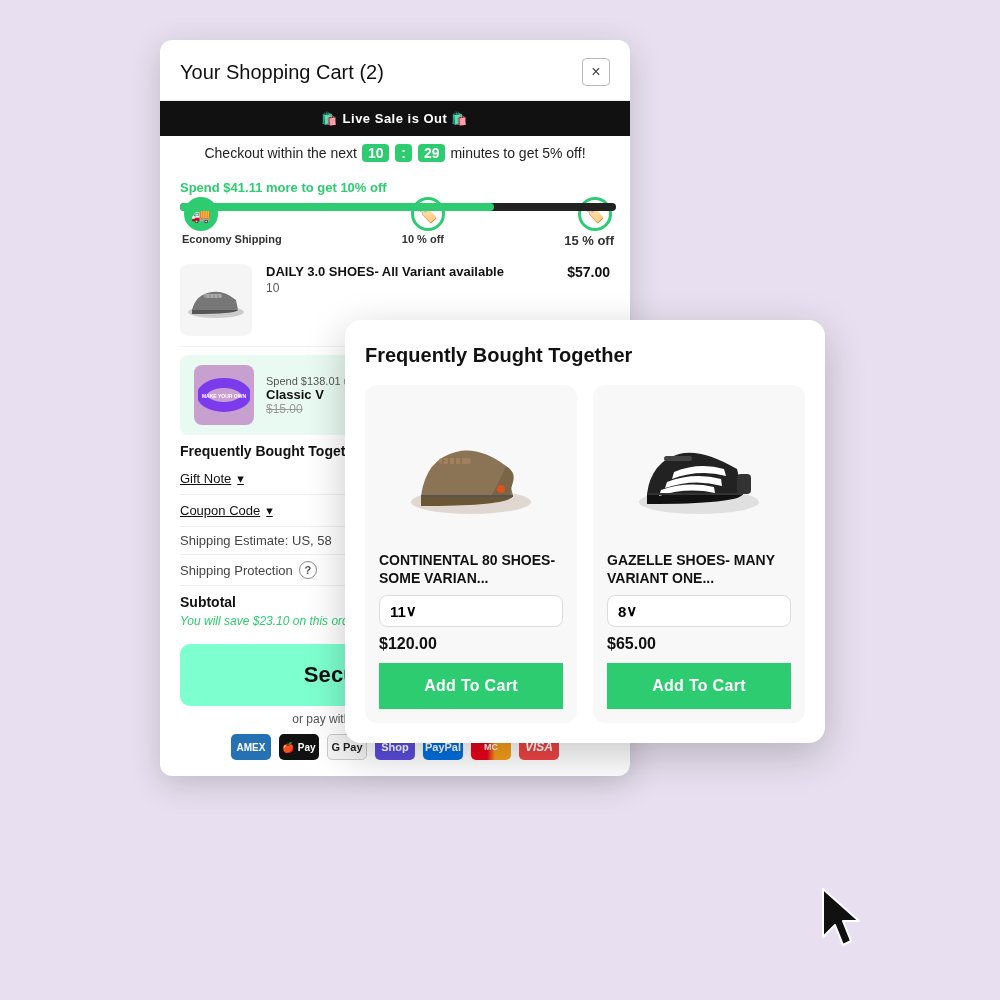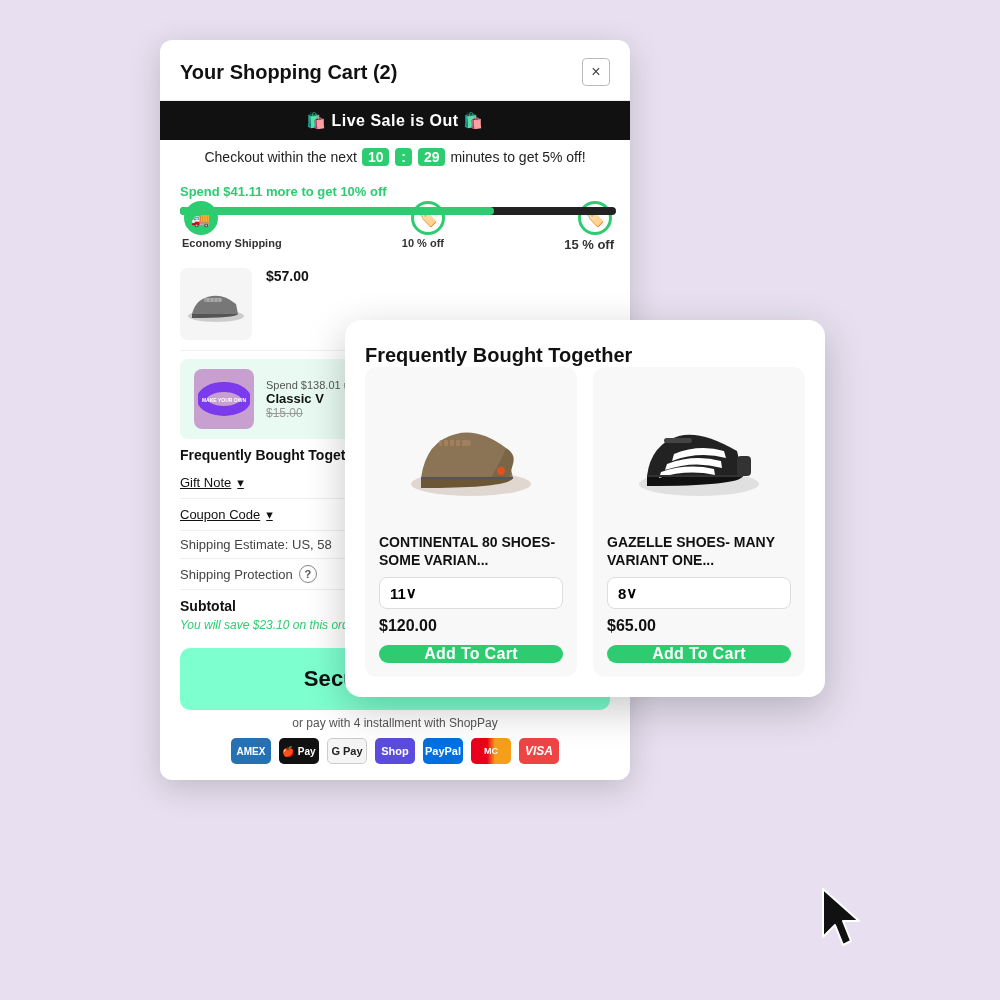--- a/index.html
+++ b/index.html
@@ -26,40 +26,40 @@
 
     .cart-header {
       display: flex;
       align-items: center;
       justify-content: space-between;
       padding: 18px 20px 14px 20px;
       border-bottom: 1px solid #eee;
     }
     .cart-title {
       font-size: 20px;
-      font-weight: 700;
+      font-weight: 400;
       color: #111;
     }
     .cart-close {
       width: 28px; height: 28px;
       border: 1.5px solid #bbb;
       border-radius: 4px;
       background: #fff;
       cursor: pointer;
       font-size: 16px;
       display: flex; align-items: center; justify-content: center;
       color: #444;
     }
 
     .live-sale-banner {
       background: #111;
       color: #fff;
       text-align: center;
       padding: 10px 0;
-      font-size: 16px;
+      font-size: 13px;
       font-weight: 600;
       letter-spacing: 0.5px;
     }
 
     .countdown-bar {
       text-align: center;
       padding: 8px 10px;
       font-size: 14px;
       color: #222;
       background: #fff;
@@ -260,20 +260,21 @@
       background: #fff;
       border-radius: 16px;
       box-shadow: 0 12px 40px rgba(0,0,0,0.22);
       z-index: 10;
       padding: 24px 20px 20px 20px;
     }
     .fbt-title {
       font-size: 20px;
       font-weight: 800;
       color: #111;
+      margin-bottom: 18px;
     }
     .fbt-products {
       display: flex;
       gap: 16px;
     }
     .fbt-product-card {
       flex: 1;
       background: #f8f8f8;
       border-radius: 12px;
       padding: 14px 14px 14px 14px;
@@ -313,22 +314,22 @@
       font-size: 16px;
       font-weight: 700;
       color: #111;
       margin-bottom: 10px;
     }
     .fbt-add-btn {
       width: 100%;
       background: #2ecc71;
       color: #fff;
       border: none;
-      border-radius: 16px;
-      padding: 0;
+      border-radius: 0;
+      padding: 14px;
       font-size: 16px;
       font-weight: 700;
       cursor: pointer;
       letter-spacing: 0.3px;
     }
 
     
     .cursor-arrow {
       position: absolute;
       bottom: 140px;
@@ -396,20 +397,24 @@
         <svg width="64" height="44" viewBox="0 0 64 44">
           <ellipse cx="32" cy="34" rx="28" ry="6" fill="#ccc"></ellipse>
           <path d="M8 32 Q12 16 28 14 Q40 12 52 22 L54 32 Z" fill="#777"></path>
           <path d="M8 32 L54 32 Q52 36 8 36 Z" fill="#555"></path>
           <rect x="20" y="16" width="18" height="4" rx="2" fill="#aaa"></rect>
           <line x1="22" y1="17" x2="22" y2="20" stroke="#888" stroke-width="1"></line>
           <line x1="26" y1="16.5" x2="26" y2="20" stroke="#888" stroke-width="1"></line>
           <line x1="30" y1="16.5" x2="30" y2="20" stroke="#888" stroke-width="1"></line>
           <line x1="34" y1="17" x2="34" y2="20" stroke="#888" stroke-width="1"></line>
         </svg>
+      </div>
+      <div class="cart-item-details">
+        <div class="cart-item-name">DAILY 3.0 SHOES- All Variant available</div>
+        <div class="cart-item-sub">10</div>
       </div>
       <div class="cart-item-price">$57.00</div>
     </div>
 
     
     <div class="upsell-box">
       <div class="upsell-img">
 
         <svg width="52" height="52" viewBox="0 0 52 52">
           <ellipse cx="26" cy="26" rx="22" ry="12" fill="none" stroke="#7c3aed" stroke-width="10"></ellipse>

